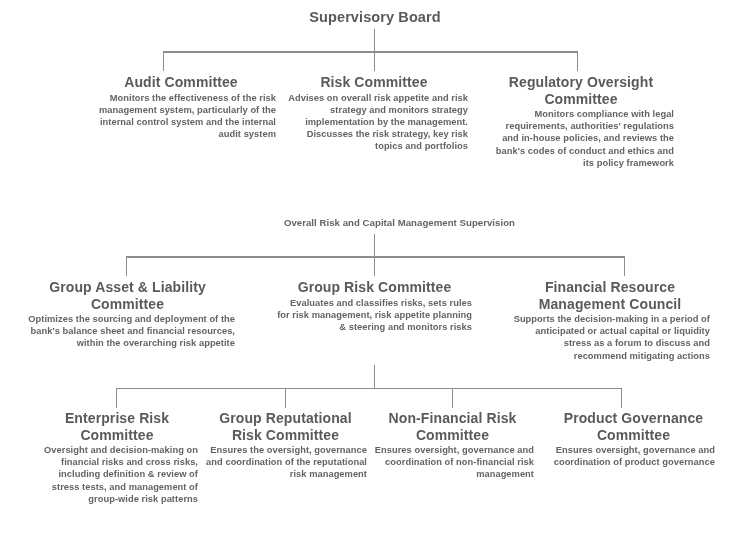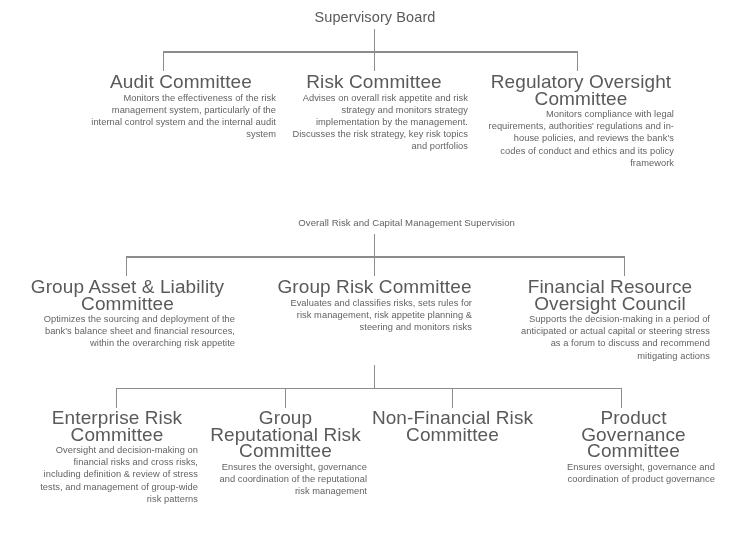--- a/index.html
+++ b/index.html
@@ -33,23 +33,24 @@
     stroke: #8c8c8e;
     stroke-width: 1.1;
     shape-rendering: crispEdges;
   }
   
   .node {
     position: absolute;
     z-index: 2;
     text-align: center;
     box-sizing: border-box;
+    font-weight: bold;
   }
   .node-title {
-    font-size: 19px;
+    font-size: 14px;
     line-height: 16.5px;
     color: #5a5a5c;
     white-space: pre-line;
     letter-spacing: 0.1px;
   }
   .node-title.root {
     font-size: 14.5px;
     line-height: 18px;
   }
   .node-desc {
@@ -117,36 +118,37 @@
     <div class="node-title">Group Asset &amp; Liability Committee</div>
     <div class="node-desc">Optimizes the sourcing and deployment of the bank's balance sheet and financial resources, within the overarching risk appetite</div>
   </div>
 
   <div class="node" style="left:277px; top:279px; width:195px;">
     <div class="node-title">Group Risk Committee</div>
     <div class="node-desc">Evaluates and classifies risks, sets rules for risk management, risk appetite planning &amp; steering and monitors risks</div>
   </div>
 
   <div class="node" style="left:510px; top:279px; width:200px;">
-    <div class="node-title">Financial Resource Oversight Council</div>
-    <div class="node-desc">Supports the decision-making in a period of anticipated or actual capital or steering stress as a forum to discuss and recommend mitigating actions</div>
+    <div class="node-title">Financial Resource Management Council</div>
+    <div class="node-desc">Supports the decision-making in a period of anticipated or actual capital or liquidity stress as a forum to discuss and recommend mitigating actions</div>
   </div>
 
   <div class="node" style="left:36px; top:410px; width:162px;">
     <div class="node-title">Enterprise Risk Committee</div>
     <div class="node-desc">Oversight and decision-making on financial risks and cross risks, including definition &amp; review of stress tests, and management of group-wide risk patterns</div>
   </div>
 
   <div class="node" style="left:204px; top:410px; width:163px;">
     <div class="node-title">Group Reputational Risk Committee</div>
     <div class="node-desc">Ensures the oversight, governance and coordination of the reputational risk management</div>
   </div>
 
   <div class="node" style="left:371px; top:410px; width:163px;">
     <div class="node-title">Non-Financial Risk Committee</div>
+    <div class="node-desc">Ensures oversight, governance and coordination of non-financial risk management</div>
   </div>
 
   <div class="node" style="left:552px; top:410px; width:163px;">
     <div class="node-title">Product Governance Committee</div>
     <div class="node-desc">Ensures oversight, governance and coordination of product governance</div>
   </div>
 
 </div>
 
 </body></html>

